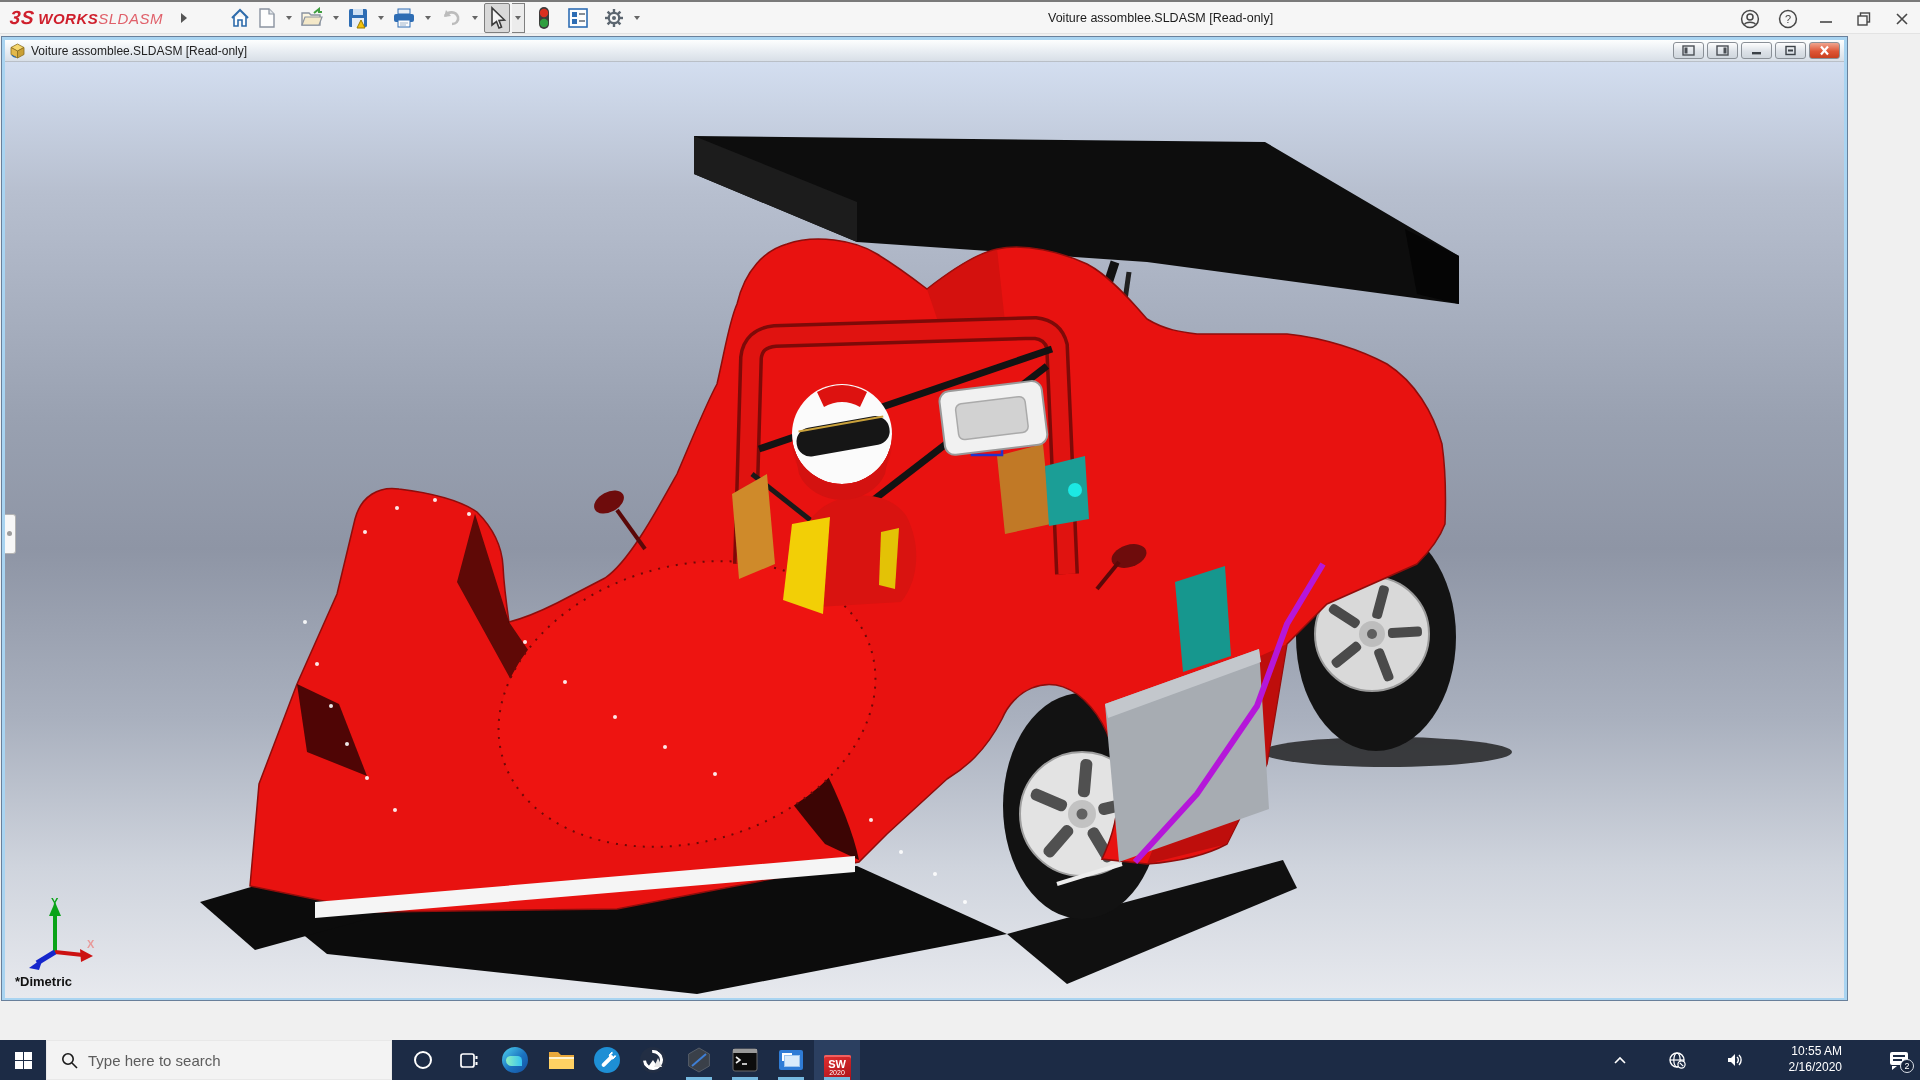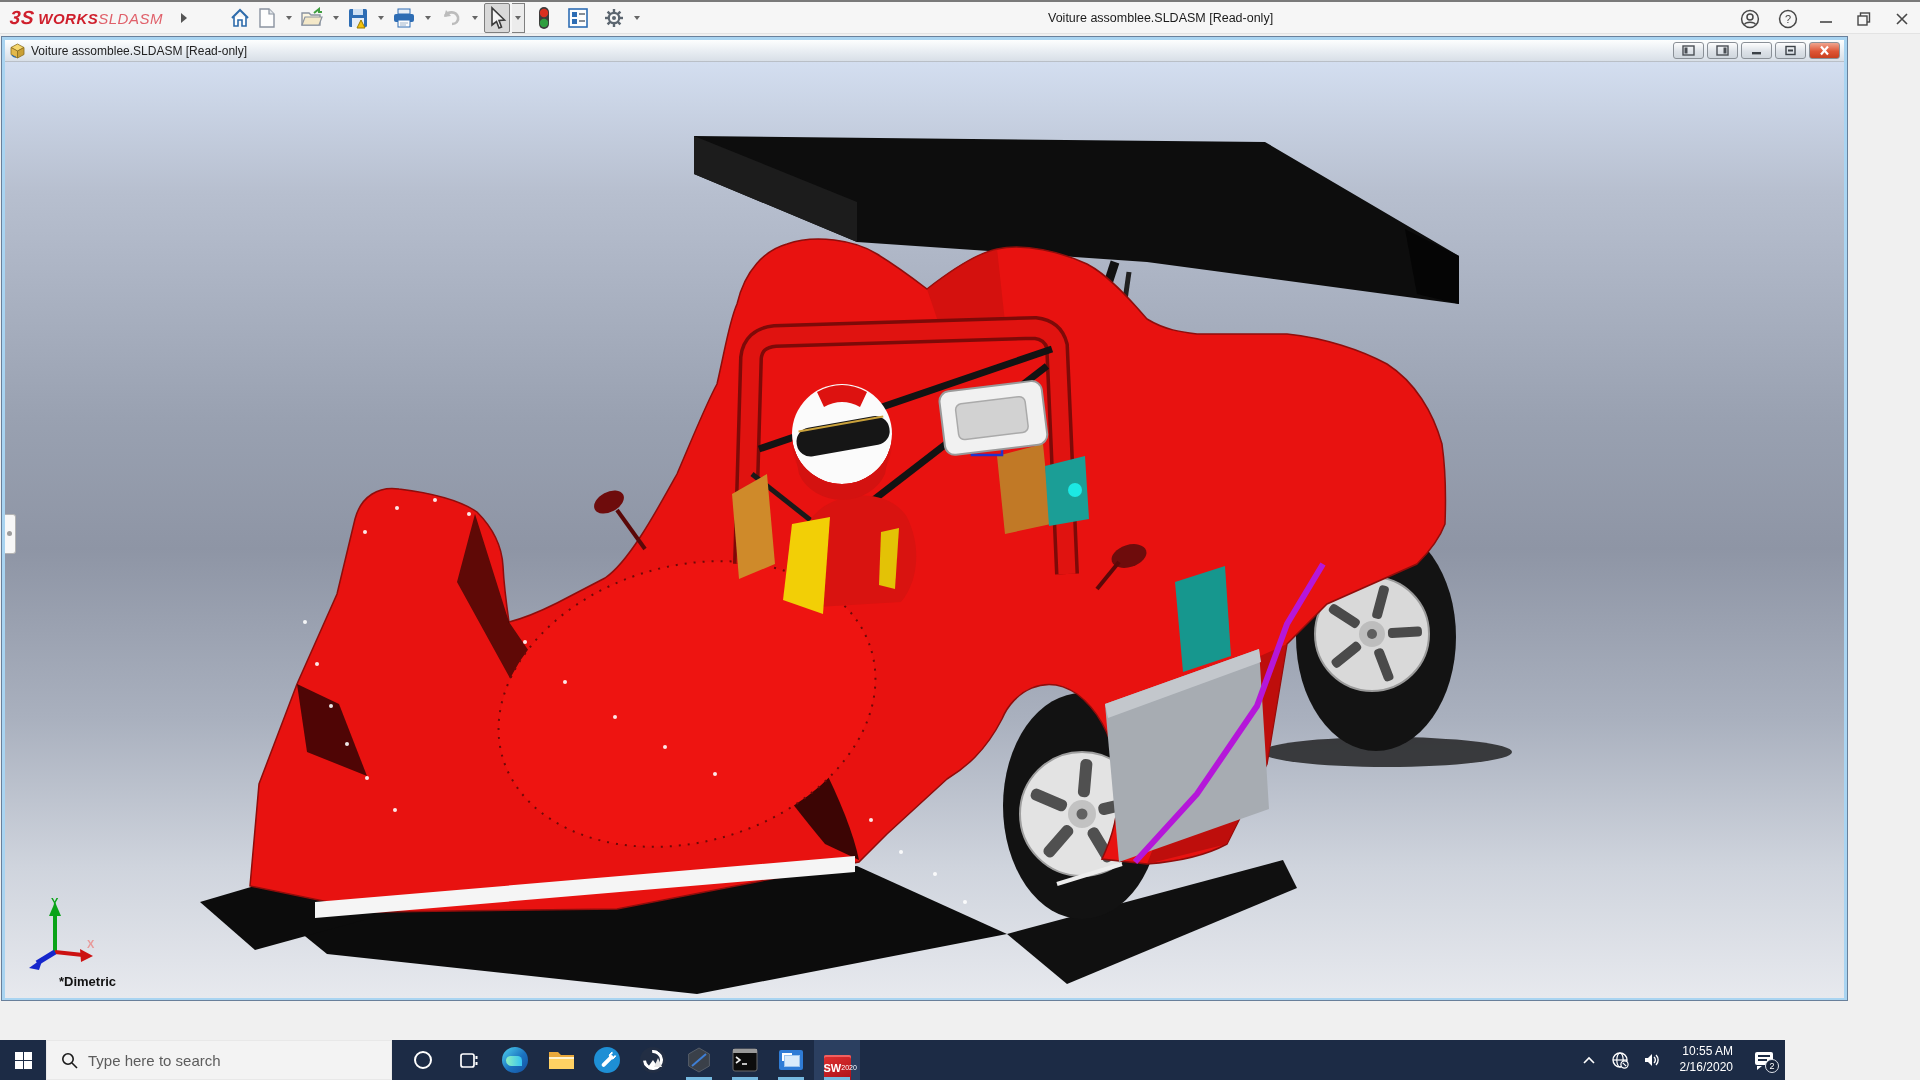--- a/index.html
+++ b/index.html
@@ -30,32 +30,32 @@
   .doc-title { font-size:12px; color:#222; margin-left:5px; }
   .doc-btns { margin-left:auto; display:flex; gap:3px; align-items:center; }
   .dbtn { width:31px; height:17px; border:1px solid #8a9097; border-radius:3px; background:linear-gradient(#fefefe,#dde2e8 55%,#cfd6dd); display:flex; align-items:center; justify-content:center; }
   .dbtn.close { background:linear-gradient(#f0a58e,#de5636 55%,#c9401f); }
   .viewport { position:relative; width:1839px; height:936px; overflow:hidden; cursor:crosshair;
     background:linear-gradient(180deg,#d3def0 0%,#b7bfcf 14%,#99a1b1 38%,#8e95a5 52%,#a9b0be 70%,#cfd4dd 86%,#e7e9ee 100%); }
   .viewport > svg.scene { position:absolute; inset:0; }
   .collapse-tab { position:absolute; left:0; top:452px; width:11px; height:40px; background:#f7f7f7; border:1px solid #b3b3b3; border-left:none; border-radius:0 3px 3px 0; }
   .collapse-tab i { position:absolute; left:2px; top:16px; width:5px; height:5px; border-radius:50%; background:#9c9c9c; display:block; }
   .triad { position:absolute; left:16px; top:834px; }
-  .viewlabel { position:absolute; left:10px; top:912px; font-size:13px; font-weight:bold; color:#111;margin-left:44px; }
+  .viewlabel { position:absolute; left:10px; top:912px; font-size:13px; font-weight:bold; color:#111; }
 
   
-  .taskbar { position:absolute; left:0; bottom:0; width:1785px; height:40px; background:#1c2b45; display:flex; align-items:center; }
+  .taskbar { position:absolute; left:0; bottom:0; width:1920px; height:40px; background:#1c2b45; display:flex; align-items:center; }
   .tcell { width:46px; height:40px; display:flex; align-items:center; justify-content:center; position:relative; flex:0 0 auto; }
   .tcell.active { background:#2b3f60; }
   .runline { position:absolute; left:10px; bottom:0; width:26px; height:3px; background:#76b9e0; }
   .search { width:346px; height:40px; background:#f3f3f3; border:1px solid #e8e8e8; display:flex; align-items:center; flex:0 0 auto; }
   .search input { border:none; outline:none; background:transparent; font-size:15px; color:#444; font-family:"Liberation Sans",sans-serif; width:270px; }
   .search input::placeholder { color:#5c5c5c; opacity:1; }
   .search svg { margin:0 10px 0 14px; }
-  .tray { margin-left:auto; display:flex; align-items:center; height:40px; }
+  .tray { margin-left:auto; display:flex; align-items:center; height:40px;gap:26px; }
   .clock { color:#fff; font-size:12px; text-align:right; line-height:1.3; margin:0 10px 0 12px; }
   .badge { position:absolute; right:-6px; bottom:-5px; width:14px; height:14px; border-radius:50%; background:#16233a; border:1px solid #dfe4ec; color:#fff; font-size:9px; display:flex; align-items:center; justify-content:center; }
 </style>
 </head>
 <body>
 
 <div class="app">
 
   <div class="titlebar">
     <div class="brand">
@@ -477,21 +477,21 @@
     <div class="tcell" title="Remote Desktop">
       <svg width="26" height="22" viewBox="0 0 26 22">
           <rect x="1" y="1" width="24" height="20" rx="2" fill="#2f7cd6"></rect>
           <rect x="4" y="4" width="10" height="8" fill="#fff"></rect>
           <rect x="6" y="6" width="16" height="12" fill="#9cc5ef"></rect>
           <rect x="7" y="7" width="14" height="10" fill="#d9ebfb"></rect>
         </svg>
       <div class="runline"></div>
     </div>
     <div class="tcell active" title="SOLIDWORKS 2020">
-      <div style="width:27px;height:27px;background:linear-gradient(160deg,#e03030,#a80f18);border-radius:2px;position:relative;display:flex;flex-direction:row;align-items:center;box-shadow:inset 0 2px 0 #f06060;margin-top:16px;">
+      <div style="width:27px;height:27px;background:linear-gradient(160deg,#e03030,#a80f18);border-radius:2px;position:relative;display:flex;flex-direction:column;align-items:center;justify-content:center;box-shadow:inset 0 2px 0 #f06060;margin-top:16px;">
         <span style="color:#fff;font-weight:bold;font-size:11px;line-height:10px;">SW</span>
         <span style="color:#fff;font-size:7px;line-height:8px;">2020</span>
       </div>
       <div class="runline"></div>
     </div>
 
     <div class="tray">
       <div class="tcell" style="width:30px;" title="Show hidden icons">
         <svg width="14" height="10" viewBox="0 0 14 10">
             <path d="M2 8 L7 3 L12 8" fill="none" stroke="#fff" stroke-width="1.6"></path>

